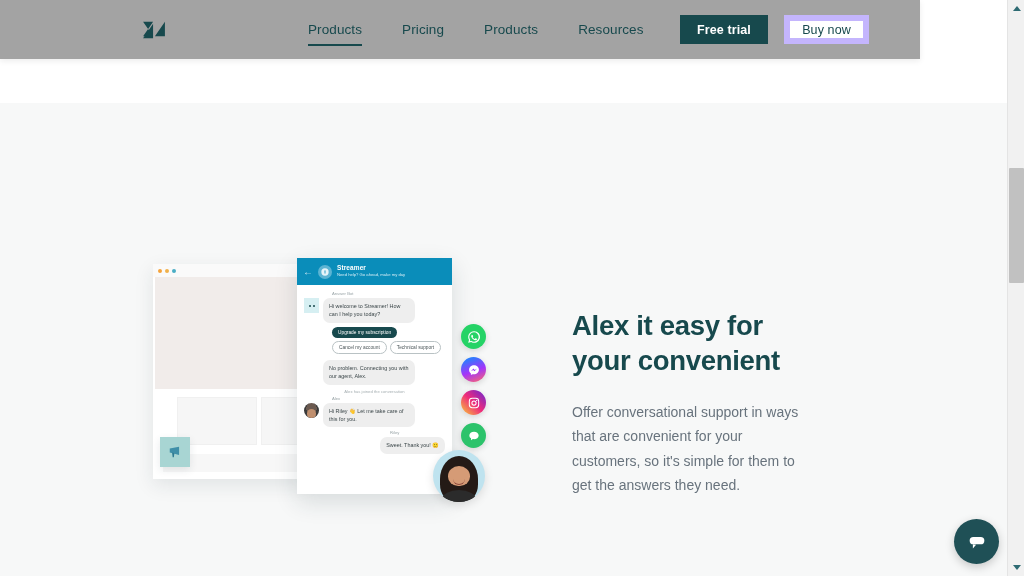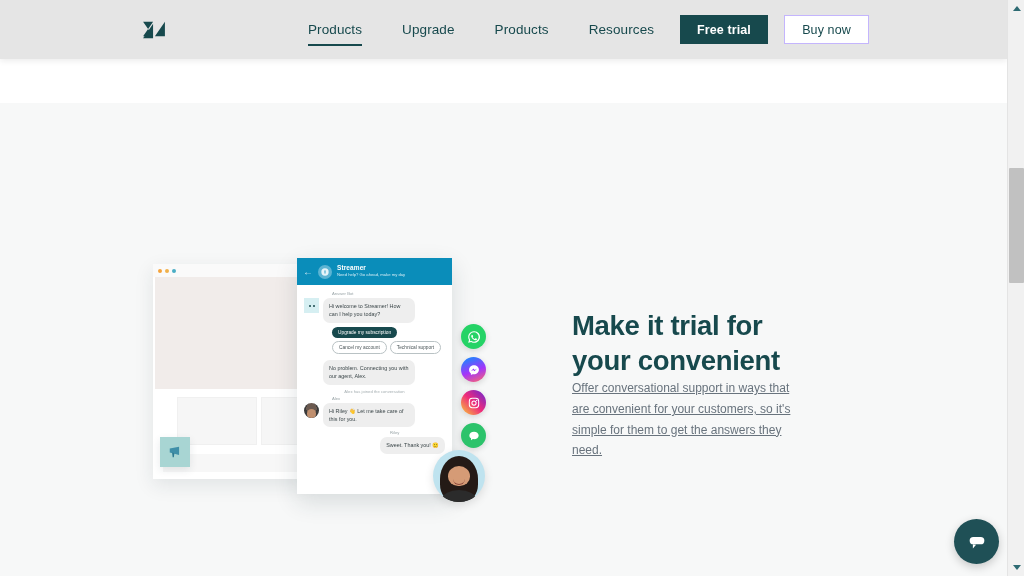--- a/index.html
+++ b/index.html
@@ -18,22 +18,22 @@
     position: absolute;
     left: 0; top: 0;
     width: 1007px; height: 576px;
     background: #ffffff;
     overflow: hidden;
   }
 
   
   .site-header {
     position: relative;
-    width: 1007px; height: 59px;
-    background: #e5e5e5;
+    width: 920px; height: 59px;
+    background: #a3a3a3;
     box-shadow: 0 2px 6px rgba(0,0,0,0.08);
     z-index: 20;
   }
   .logo {
     position: absolute; left: 143px; top: 20px;
     width: 22px; height: 20px;
     color: #17494d;
   }
   .logo svg { display:block; width: 22px; height: 20px; }
 
@@ -70,21 +70,21 @@
     font-weight: bold;
     display: flex; align-items: center; justify-content: center;
     cursor: pointer;
     letter-spacing: 0.1px;
     text-align: center;
   }
   .btn-buy-now {
     position: absolute; left: 784px; top: 15px;
     width: 85px; height: 29px;
     background: #ffffff;
-    border: 1px solid #c4b5fd;
+    border: 6px solid #c4b5fd;
     color: #17494d;
     font-size: 12.5px;
     display: flex; align-items: center; justify-content: center;
     cursor: pointer;
     letter-spacing: 0.1px;
   }
 
   
   .hero {
     position: absolute;
@@ -281,25 +281,25 @@
   
   .hero-copy { position: absolute; left: 572px; top: 205px; width: 260px; }
   .hero-title {
     font-size: 27.5px;
     line-height: 1.28;
     font-weight: bold;
     color: #17494d;
     letter-spacing: -0.3px;
   }
   .hero-desc {
-    font-size: 12px;
+    margin-top: 22px;
+    font-size: 14px;
     line-height: 1.72;
     color: #68737d;
     width: 228px;
-    text-decoration: underline;
   }
 
   
   .chat-launcher {
     position: absolute;
     left: 954px; top: 519px;
     width: 45px; height: 45px;
     border-radius: 50%;
     background: #1f5056;
     display: flex; align-items: center; justify-content: center;
@@ -351,21 +351,21 @@
         <svg viewBox="0 0 24 22" xmlns="http://www.w3.org/2000/svg">
           <path d="M11 4 L11 20 L0 20 Z" fill="#17494d"></path>
           <path d="M0 4 L11 4 L0 20 L11 20" fill="none"></path>
           <path d="M13 2 L24 2 L13 18 L24 18 L24 2 Z" fill="#17494d"></path>
           <path d="M0 2 L11 2 L0 18 L11 18 Z" fill="#17494d"></path>
         </svg>
       </div>
 
       <div class="nav">
         <div class="nav-item active">Products</div>
-        <div class="nav-item">Upgrade</div>
+        <div class="nav-item">Pricing</div>
         <div class="nav-item">Products</div>
         <div class="nav-item">Resources</div>
       </div>
 
       <div class="btn-free-trial">Free trial</div>
       <div class="btn-buy-now">Buy now</div>
     </div>
 
     <div class="hero">
 
@@ -469,21 +469,21 @@
       </div>
 
       <div class="cust-avatar">
         <span class="hair"></span>
         <span class="smile"></span>
         <span class="body"></span>
       </div>
 
       <div class="hero-copy">
         <div class="hero-title">
-          <span>Make it trial for</span><br>
+          <span>Alex it easy for</span><br>
           <span>your convenient</span>
         </div>
         <div class="hero-desc">Offer conversational support in ways that are convenient for your customers, so it's simple for them to get the answers they need.</div>
       </div>
 
     </div>
 
     <div class="chat-launcher">
       <svg viewBox="0 0 24 24" xmlns="http://www.w3.org/2000/svg">
         <rect x="4" y="6.5" width="16" height="8" rx="4" fill="#ffffff"></rect>

